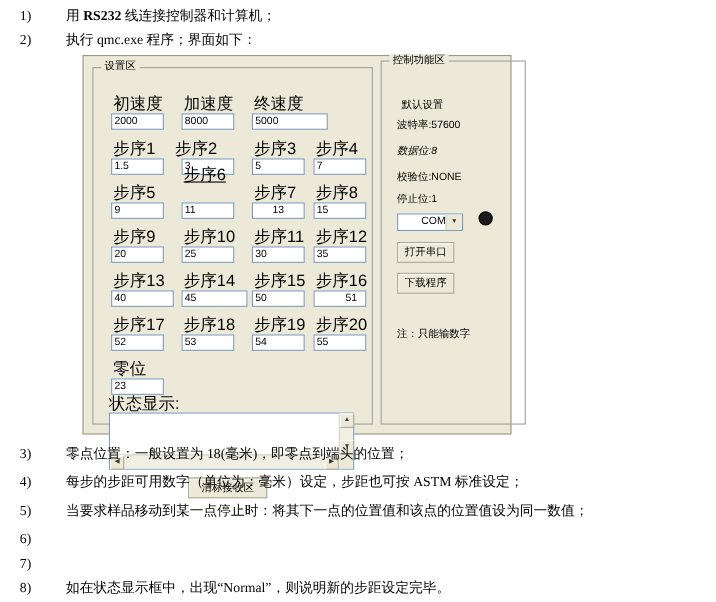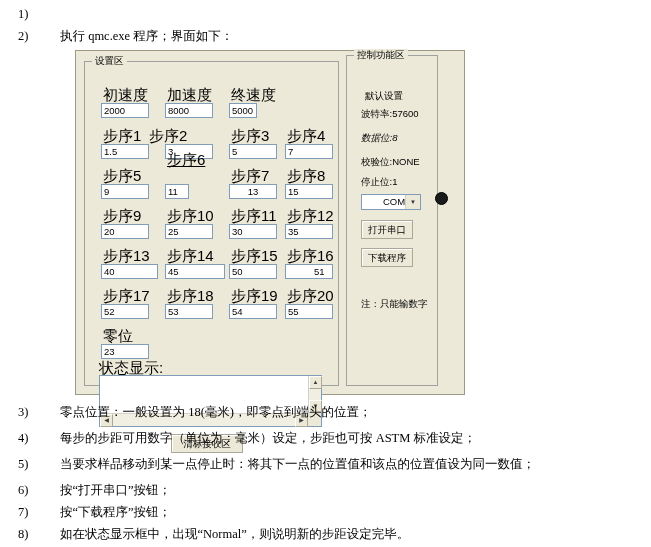--- a/index.html
+++ b/index.html
@@ -61,21 +61,21 @@
     padding: 0 3px;
     font-size: 9.5px;
     font-family: "Liberation Sans", sans-serif;
     line-height: 11px;
   }
   
   #settings-group {
     left: 8px; top: 10px; width: 255px; height: 325px;
   }
   #ctrl-group {
-    left: 270px; top: 4px; width: 92px; height: 331px;
+    left: 270px; top: 4px; width: 132px; height: 331px;
   }
 
   .fld-label {
     position: absolute;
     font-size: 15px;
     font-family: "Liberation Sans", sans-serif;
     line-height: 11px;
     white-space: nowrap;
   }
   .txtbox {
@@ -182,54 +182,55 @@
     line-height: 12px;
   }
 </style>
 </head>
 <body>
 
 <div class="doc">
 
   <div class="li" style="left:18px; top:6px;">
     <span class="num">1)</span>
+    <span class="txt">用&nbsp;<b>RS232</b>&nbsp;线连接控制器和计算机；</span>
   </div>
   <div class="li" style="left:18px; top:28px;">
     <span class="num">2)</span>
     <span class="txt">执行 qmc.exe 程序；界面如下：</span>
   </div>
 
   <div class="app">
 
     <div class="group" id="settings-group">
       <span class="legend">设置区</span>
 
       <span class="fld-label" style="left:18px; top:27px;">初速度</span>
       <span class="fld-label" style="left:82px; top:27px;">加速度</span>
       <span class="fld-label" style="left:146px; top:27px;">终速度</span>
 
       <input class="txtbox" style="left: 16px; top: 41px; width: 48px;" value="2000">
       <input class="txtbox" style="left: 80px; top: 41px; width: 48px;" value="8000">
-      <input class="txtbox" style="left: 144px; top: 41px; width: 28px;" value="5000">
+      <input class="txtbox" style="left: 144px; top: 41px; width: 69px;" value="5000">
 
       <span class="fld-label" style="left:18px; top:68px;">步序1</span>
-      <span class="fld-label" style="left:64px; top:68px;">步序2</span>
+      <span class="fld-label" style="left:74px; top:68px;">步序2</span>
       <span class="fld-label" style="left:146px; top:68px;">步序3</span>
       <span class="fld-label" style="left:202px; top:68px;">步序4</span>
       <input class="txtbox" style="left: 16px; top: 82px; width: 48px;" value="1.5">
       <input class="txtbox" style="left: 80px; top: 82px; width: 48px;" value="3">
       <input class="txtbox" style="left: 144px; top: 82px; width: 48px;" value="5">
       <input class="txtbox" style="left: 200px; top: 82px; width: 48px;" value="7">
 
       <span class="fld-label" style="left:18px; top:108px;">步序5</span>
       <span class="fld-label" style="left:82px; top:92px;text-decoration:underline;">步序6</span>
       <span class="fld-label" style="left:146px; top:108px;">步序7</span>
       <span class="fld-label" style="left:202px; top:108px;">步序8</span>
       <input class="txtbox" style="left: 16px; top: 122px; width: 48px;" value="9">
-      <input class="txtbox" style="left: 80px; top: 122px; width: 24px;" value="11">
+      <input class="txtbox" style="left: 80px; top: 122px; width: 48px;" value="11">
       <input class="txtbox" style="left: 144px; top: 122px; width: 48px; text-align: center;" value="13">
       <input class="txtbox" style="left: 200px; top: 122px; width: 48px;" value="15">
 
       <span class="fld-label" style="left:18px; top:148px;">步序9</span>
       <span class="fld-label" style="left:82px; top:148px;">步序10</span>
       <span class="fld-label" style="left:146px; top:148px;">步序11</span>
       <span class="fld-label" style="left:202px; top:148px;">步序12</span>
       <input class="txtbox" style="left: 16px; top: 162px; width: 48px;" value="20">
       <input class="txtbox" style="left: 80px; top: 162px; width: 48px;" value="25">
       <input class="txtbox" style="left: 144px; top: 162px; width: 48px;" value="30">
@@ -301,24 +302,22 @@
   <div class="li" style="left:18px; top:430px;">
     <span class="num">4)</span>
     <span class="txt">每步的步距可用数字（单位为：毫米）设定，步距也可按 ASTM 标准设定；</span>
   </div>
   <div class="li" style="left:18px; top:456px;">
     <span class="num">5)</span>
     <span class="txt">当要求样品移动到某一点停止时：将其下一点的位置值和该点的位置值设为同一数值；</span>
   </div>
   <div class="li" style="left:18px; top:482px;">
     <span class="num">6)</span>
-    <span class="txt">按“打开串口”按钮；</span>
   </div>
   <div class="li" style="left:18px; top:504px;">
     <span class="num">7)</span>
-    <span class="txt">按“下载程序”按钮；</span>
   </div>
   <div class="li" style="left:18px; top:526px;">
     <span class="num">8)</span>
     <span class="txt">如在状态显示框中，出现“Normal”，则说明新的步距设定完毕。</span>
   </div>
 
 </div>
 
 </body></html>

